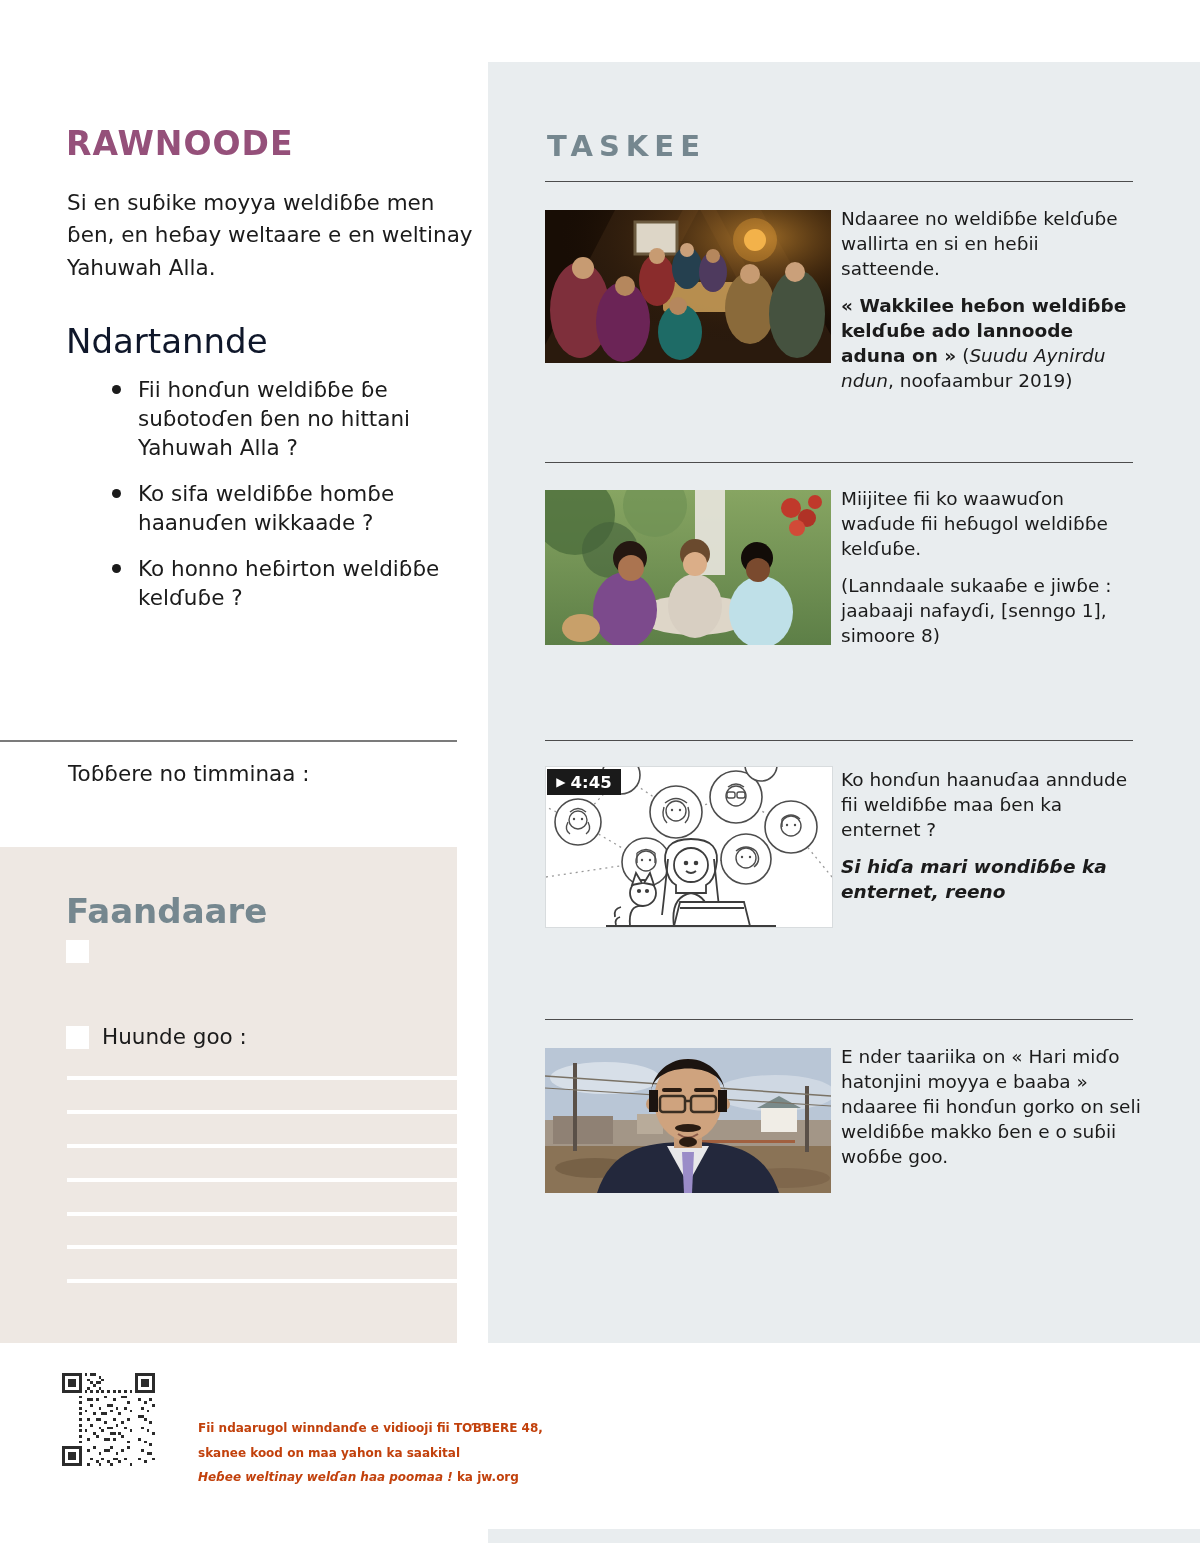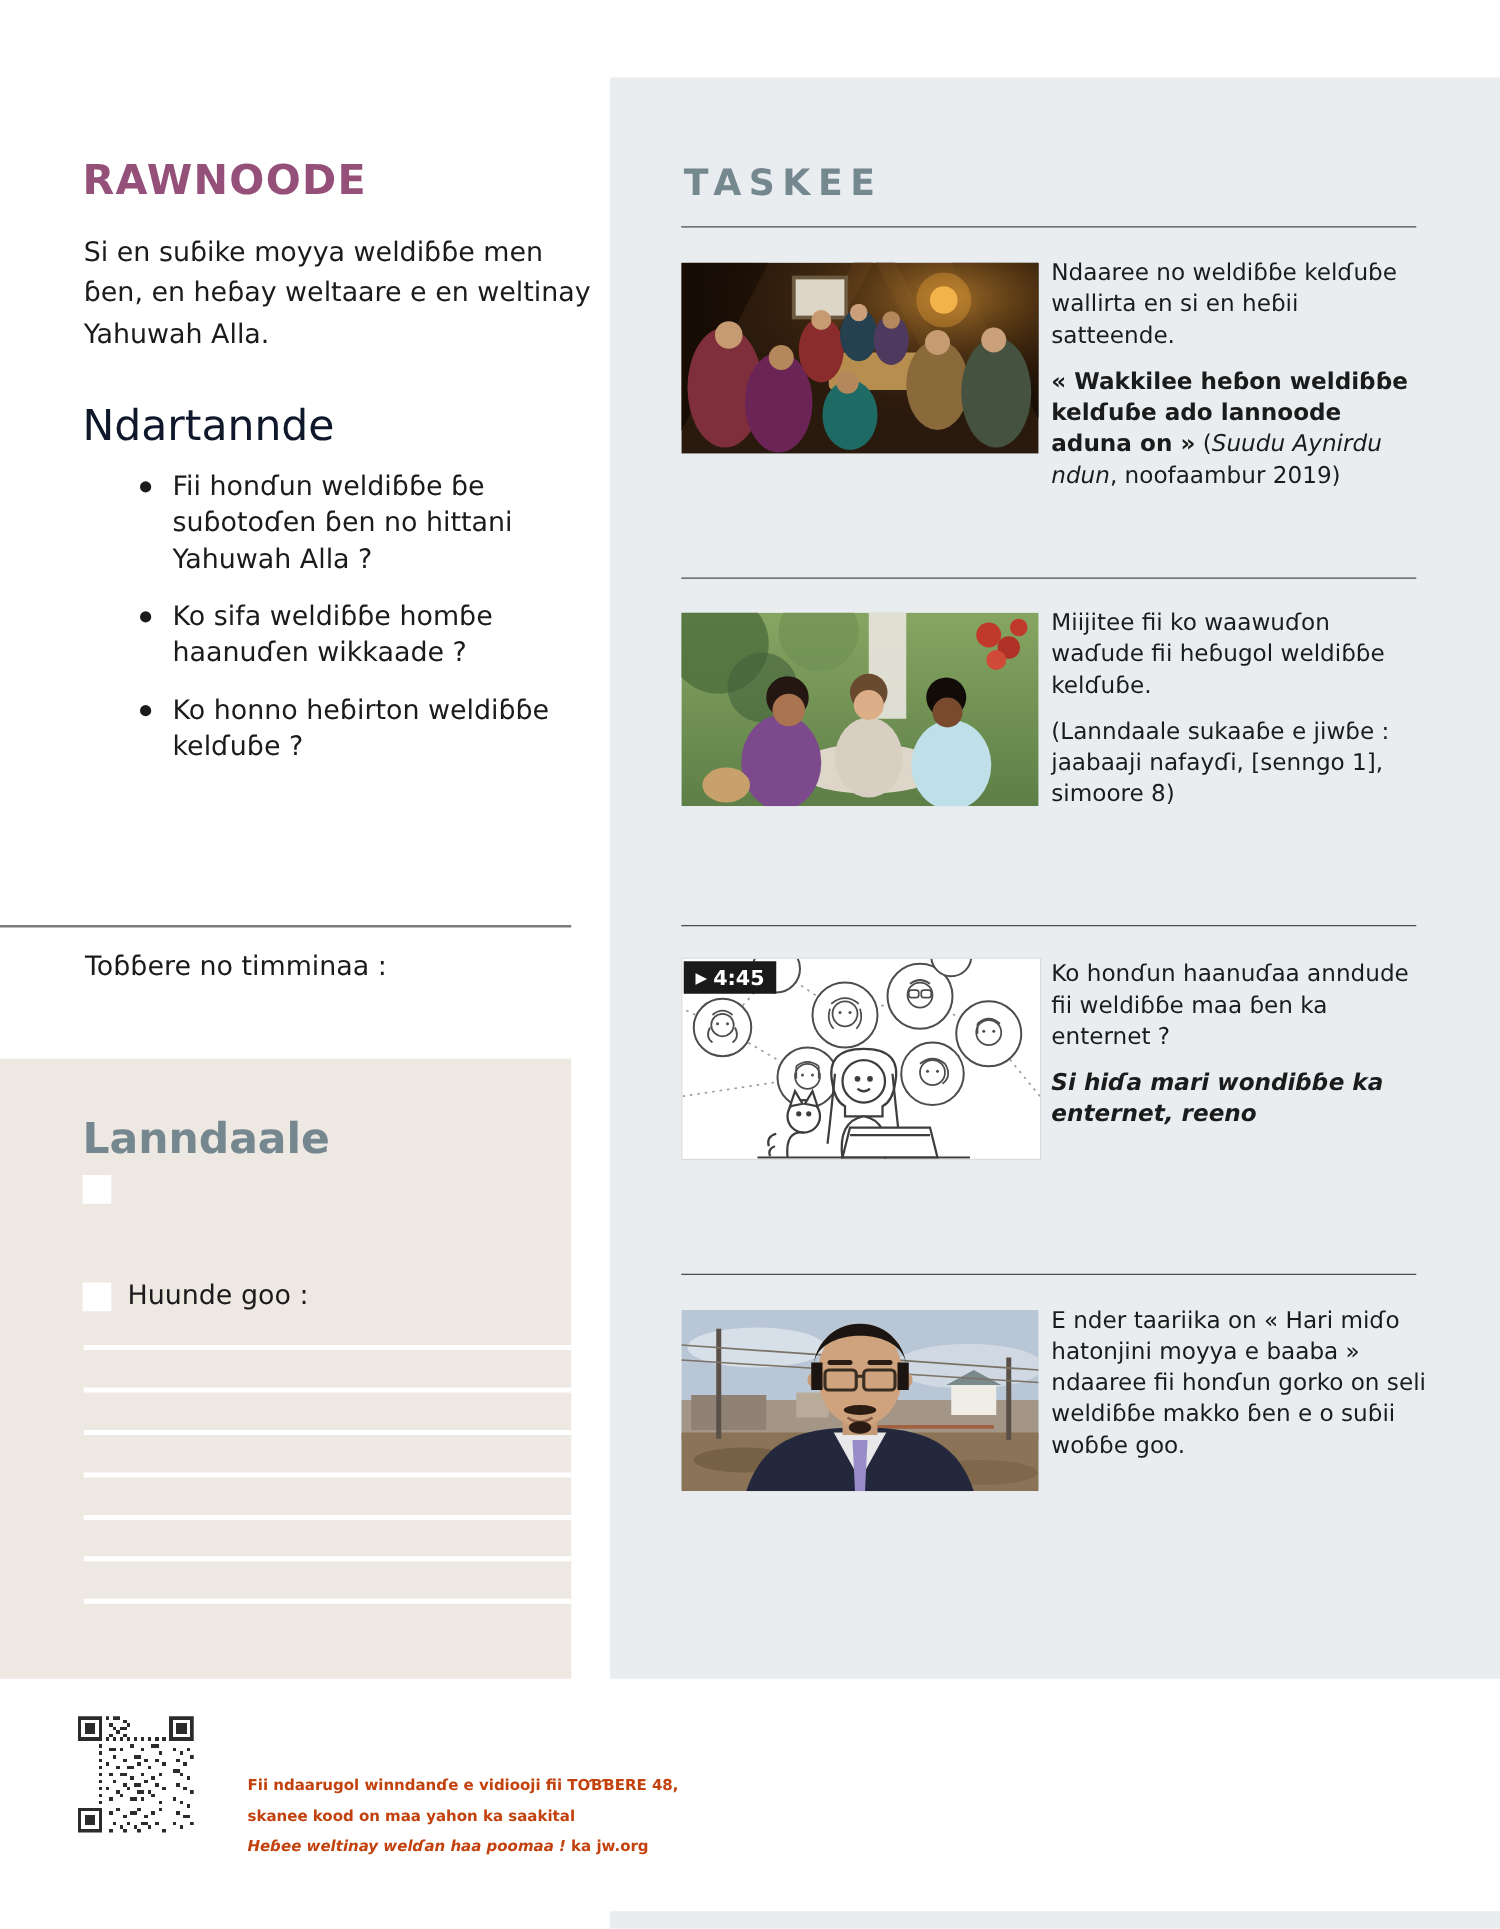--- a/index.html
+++ b/index.html
@@ -61,21 +61,21 @@
 
   <ul class="qs">
     <li><span class="dot"></span><span>Fii honɗun weldiɓɓe ɓe suɓotoɗen ɓen no hittani Yahuwah Alla ?</span></li>
     <li><span class="dot"></span><span>Ko sifa weldiɓɓe homɓe haanuɗen wikkaade ?</span></li>
     <li><span class="dot"></span><span>Ko honno heɓirton weldiɓɓe kelɗuɓe ?</span></li>
   </ul>
 
   <div class="abs divider"></div>
   <div class="abs tobbere">Toɓɓere no timminaa :</div>
 
-  <h2 class="abs faandaare-title">Lanndaale</h2>
+  <h2 class="abs faandaare-title">Faandaare</h2>
 
   <div class="cbrow" style="top:936px;">
     <span class="cbox"></span>
   </div>
   <div class="cbrow" style="top:1022px;">
     <span class="cbox"></span>
     <span class="cblabel">Huunde goo :</span>
   </div>
 
   <div class="wline" style="top:1076px;"></div>

